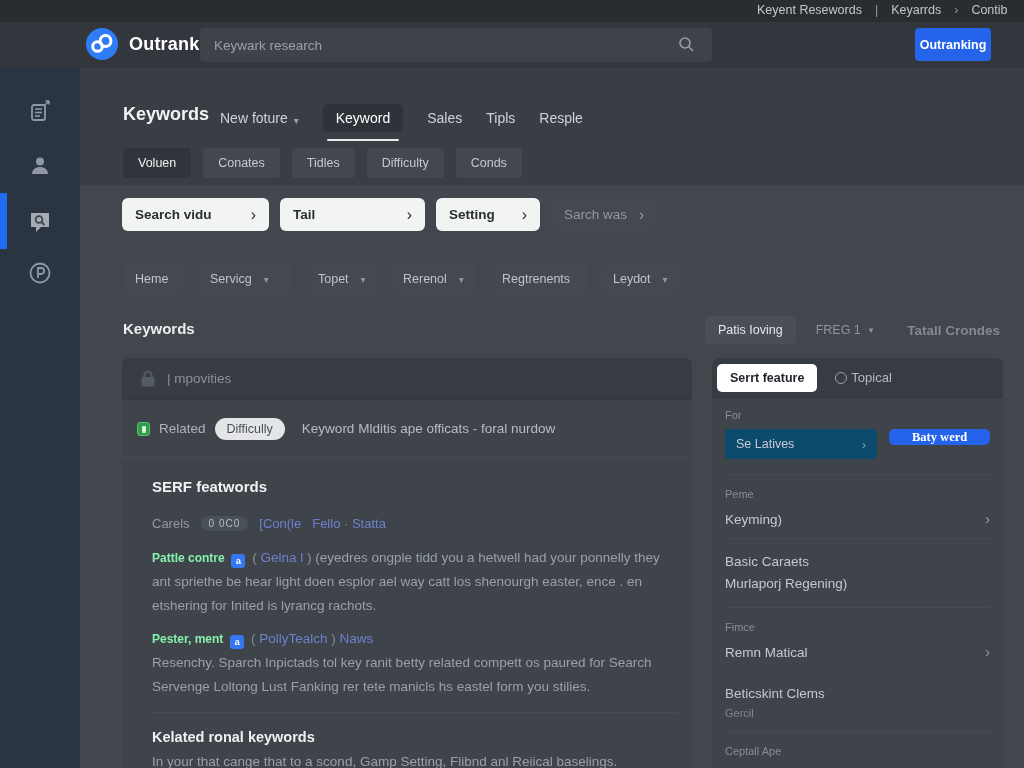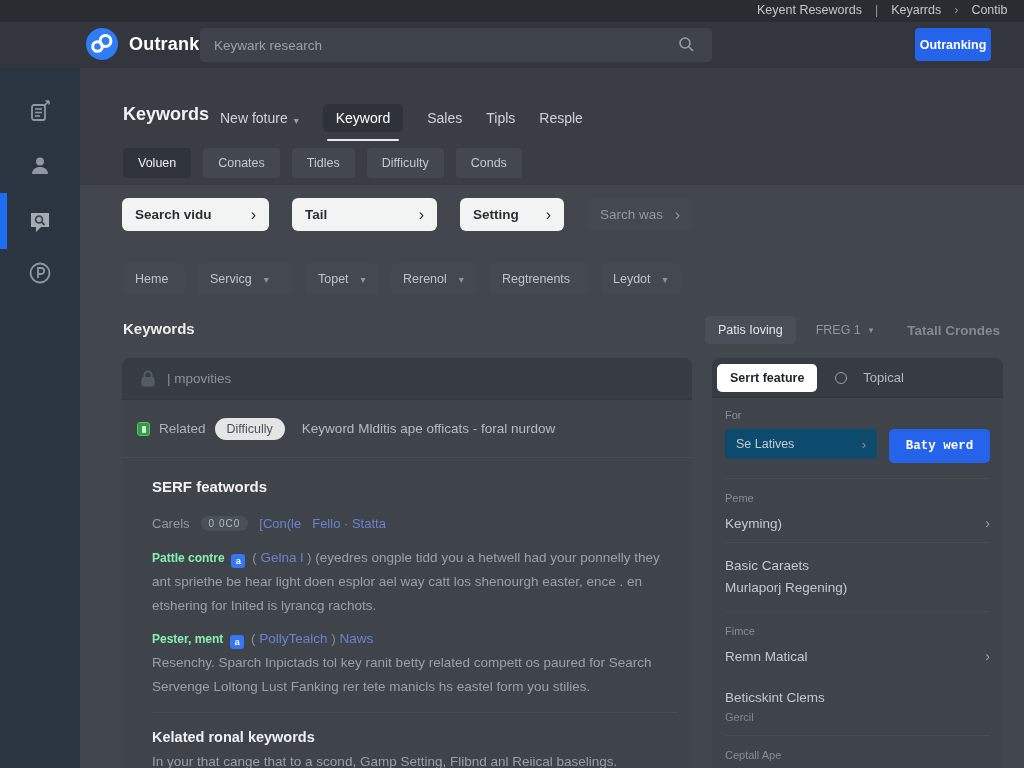--- a/index.html
+++ b/index.html
@@ -37,21 +37,21 @@
   .nav-item { cursor:pointer; display:flex; align-items:flex-end; gap:6px; }
   .nav-item .caret { font-size:10px; color:#9aa0a7; }
   .nav-active { position:relative; background:#2e333a; color:#fff; padding:6px 13px; border-radius:5px; }
   .nav-active::after { content:""; position:absolute; left:4px; right:4px; bottom:-9px; height:2.5px; background:#e8eaec; border-radius:2px; }
 
   .subtabs { position:absolute; left:123px; top:148px; display:flex; gap:12px; }
   .subtab { background:#43474e; color:#c6c9cd; font-size:12.5px; padding:8px 15px; border-radius:4px; cursor:pointer; }
   .subtab.on { background:#30343b; color:#f0f1f2; }
 
   
-  .fbtns { position:absolute; left:122px; top:198px; display:flex; gap:23px; }
+  .fbtns { position:absolute; left:122px; top:198px; display:flex; gap:11px; }
   .fbtn { height:33px; background:#f2f3f3; border-radius:6px; display:flex; align-items:center; justify-content:space-between; padding:0 13px; font-size:13.5px; font-weight:bold; color:#2b2e33; cursor:pointer; }
   .fbtn .chv { font-size:16px; font-weight:normal; }
   .fbtn.gray { background:#44484f; color:#9298a0; font-weight:normal; }
 
   .drops { position:absolute; left:123px; top:263px; display:flex; gap:13px; }
   .drop { height:32px; background:#44484f; border-radius:4px; display:flex; align-items:center; justify-content:flex-start; padding:0 12px; font-size:12.5px; color:#c0c4c9; cursor:pointer; }
   .drop .caret { font-size:10px; color:#8f959c; margin-left:12px; }
 
   
   .sec-title { position:absolute; left:123px; top:320px; font-size:15px; font-weight:bold; color:#eceded; }
@@ -84,28 +84,28 @@
   .paren { color:#8b9198; }
   .para2 { margin-top:9px; }
   .relkw { margin-top:13px; border-top:1px solid #474c53; padding-top:16px; }
   .relkw h3 { color:#eef0f1; font-size:14.5px; font-weight:bold; }
   .relkw p { margin-top:9px; font-size:13.5px; color:#9aa0a7; }
 
   
   .panel { position:absolute; left:712px; top:358px; width:291px; height:410px; background:#3f444b; border-radius:8px 8px 0 0; overflow:hidden; }
   .panel-bar { height:40px; background:#373c43; display:flex; align-items:center; gap:18px; padding:0 5px; border-bottom:1px solid #32373d; }
   .ptab { background:#fff; color:#1f2328; font-size:12.5px; font-weight:bold; padding:7px 13px; border-radius:5px; cursor:pointer; }
-  .pradio { display:flex; align-items:center; gap:16px; color:#b4b8bd; font-size:13px; cursor:pointer; }
+  .pradio { display:flex; align-items:center; gap:4px; color:#b4b8bd; font-size:13px; cursor:pointer; }
   .radio-dot { width:12px; height:12px; border:1.5px solid #9aa0a7; border-radius:50%; }
   .panel-body { padding:0 13px; }
   .flabel { margin-top:11px; font-size:11px; color:#868d94; }
   .controls { margin-top:8px; display:flex; gap:12px; border-bottom:1px solid #474c53; padding-bottom:15px; }
   .pselect { width:155px; height:30px; background:#0c4a6e; border-radius:4px; display:flex; align-items:center; justify-content:space-between; padding:0 11px; color:#c7cbd0; font-size:12.5px; cursor:pointer; }
   .pselect .chv { color:#8f959c; font-size:13px; }
-  .pcta { width:103px; height:34px; background:#2563eb; border:none; border-radius:5px; color:#fff; font-size:12.5px; font-weight:bold; font-family:Liberation Mono, monospace; cursor:pointer; }
+  .pcta { width:103px; height:16px; background:#2563eb; border:none; border-radius:5px; color:#fff; font-size:12.5px; font-weight:bold; font-family:Liberation Serif, serif; cursor:pointer; }
   .glabel { margin-top:13px; font-size:11px; color:#868d94; }
   .prow { display:flex; align-items:center; justify-content:space-between; padding:11px 0; font-size:13.5px; color:#c6c9cd; cursor:pointer; border-bottom:1px solid #474c53; }
   .prow .chv { color:#9aa0a7; font-size:14px; }
   .prow2 { padding:12px 0; border-bottom:1px solid #474c53; cursor:pointer; }
   .prow2 .t { font-size:13.5px; color:#c4c8cc; line-height:22px; }
   .prow2 .s { font-size:11px; color:#81878e; margin-top:2px; }
 </style>
 </head>
 <body>
 

